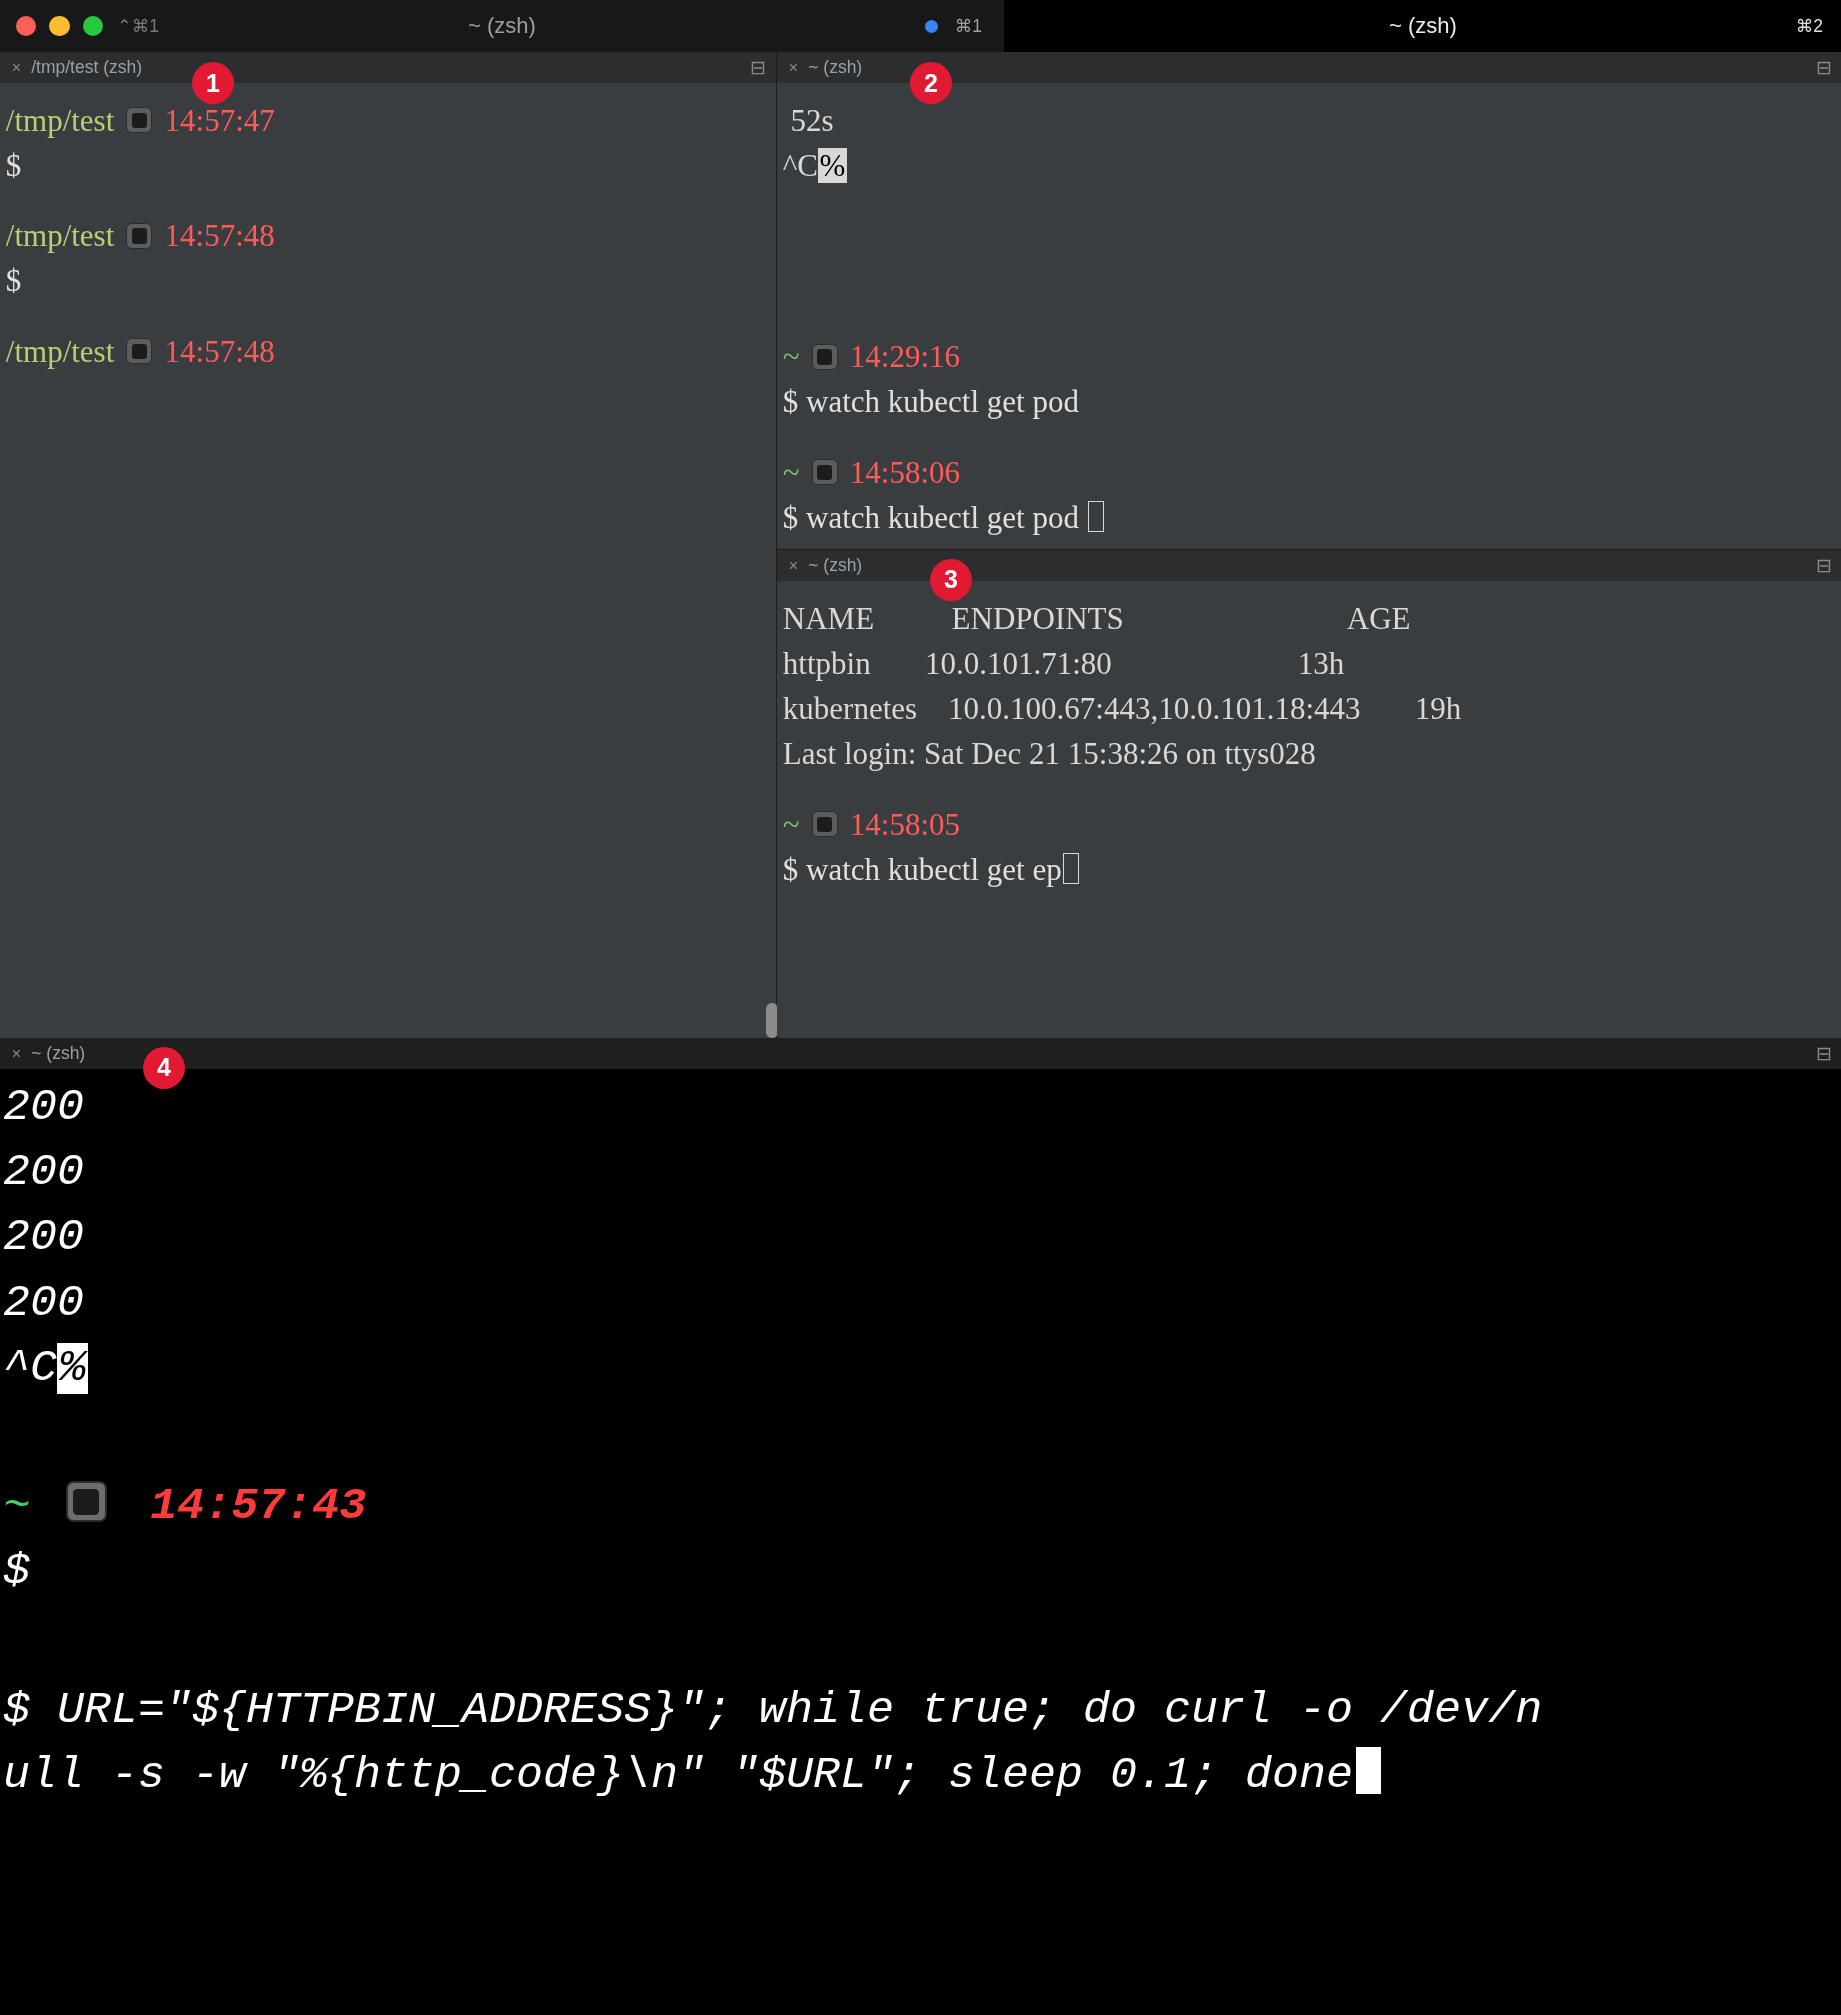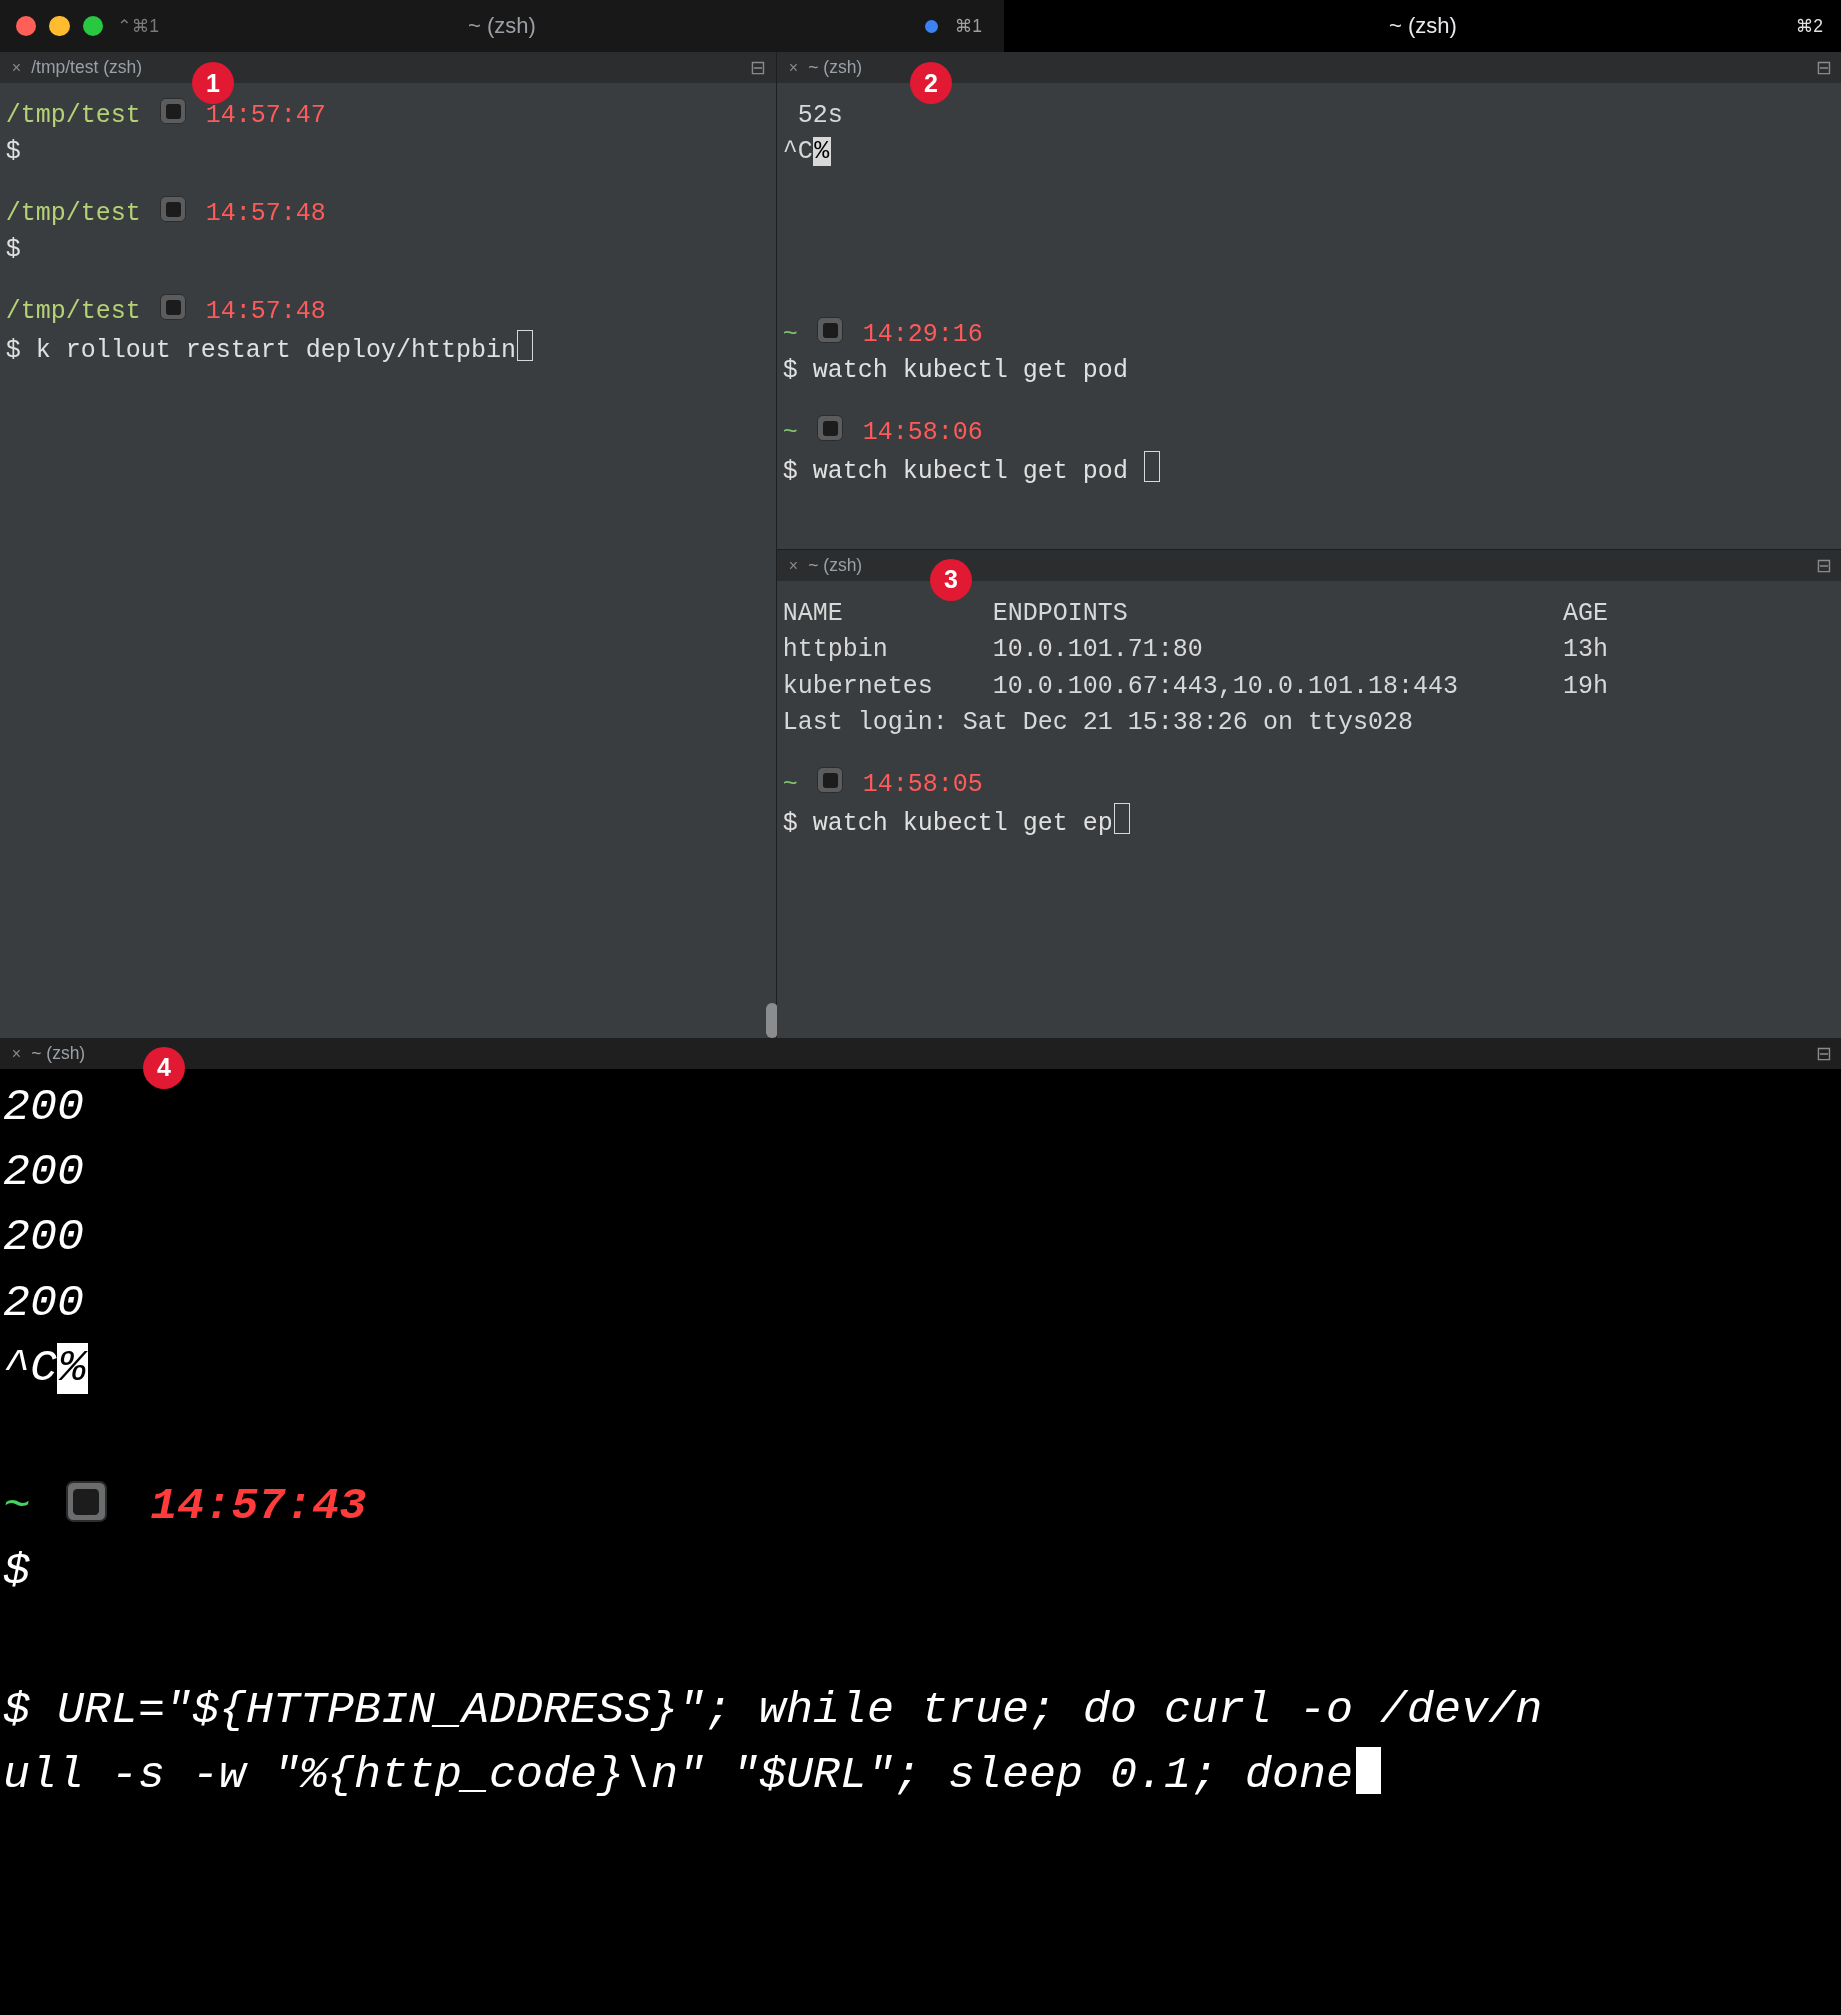--- a/index.html
+++ b/index.html
@@ -104,24 +104,25 @@
   }
   .pane-tab .x { color: #8a8a8a; font-size: 16px; }
   .pane-tab .mini-right {
     margin-left: auto;
     margin-right: 10.2px;
     color: #8a8a8a;
     font-size: 19px;
   }
   .term-body {
     padding: 14.6px 0 0 5.8px;
-    font-size: 25px;
+    font-size: 31px;
     line-height: 1.46;
     color: #d8d8d8;
     font-weight: 500;
+    font-family: Liberation Serif, serif;
   }
   .prompt-line { white-space: pre; }
   .path { color: #b4d273; }
   .tilde { color: #7ec16e; }
   .time { color: #ff5a5a; }
   .dollar { color: #e0e0e0; }
   .cmd { color: #e0e0e0; }
   .clock {
     display: inline-block;
     width: 26px; height: 26px;
@@ -267,21 +268,20 @@
       </div>
 
     <div class="term-body">
       <div class="prompt-line"><span class="path">/tmp/test</span> <span class="clock"></span> <span class="time">14:57:47</span></div>
       <div class="prompt-line"><span class="dollar">$</span> <span class="cmd"></span></div>
       <div style="height:25px"></div>
       <div class="prompt-line"><span class="path">/tmp/test</span> <span class="clock"></span> <span class="time">14:57:48</span></div>
       <div class="prompt-line"><span class="dollar">$</span> <span class="cmd"></span></div>
       <div style="height:25px"></div>
       <div class="prompt-line"><span class="path">/tmp/test</span> <span class="clock"></span> <span class="time">14:57:48</span></div>
-      <div class="prompt-line"><span class="dollar">$</span> <span class="cmd">k rollout restart deploy/httpbin</span><span class="cursor-box"></span></div>
     </div>
     <div class="scroll-thumb"></div>
   </div>
 
   <div class="pane-right-col">
 
     <div class="pane pane-r-top">
       <div class="pane-tab">
         <span class="x">×</span>
         <span>~ (zsh)</span>

